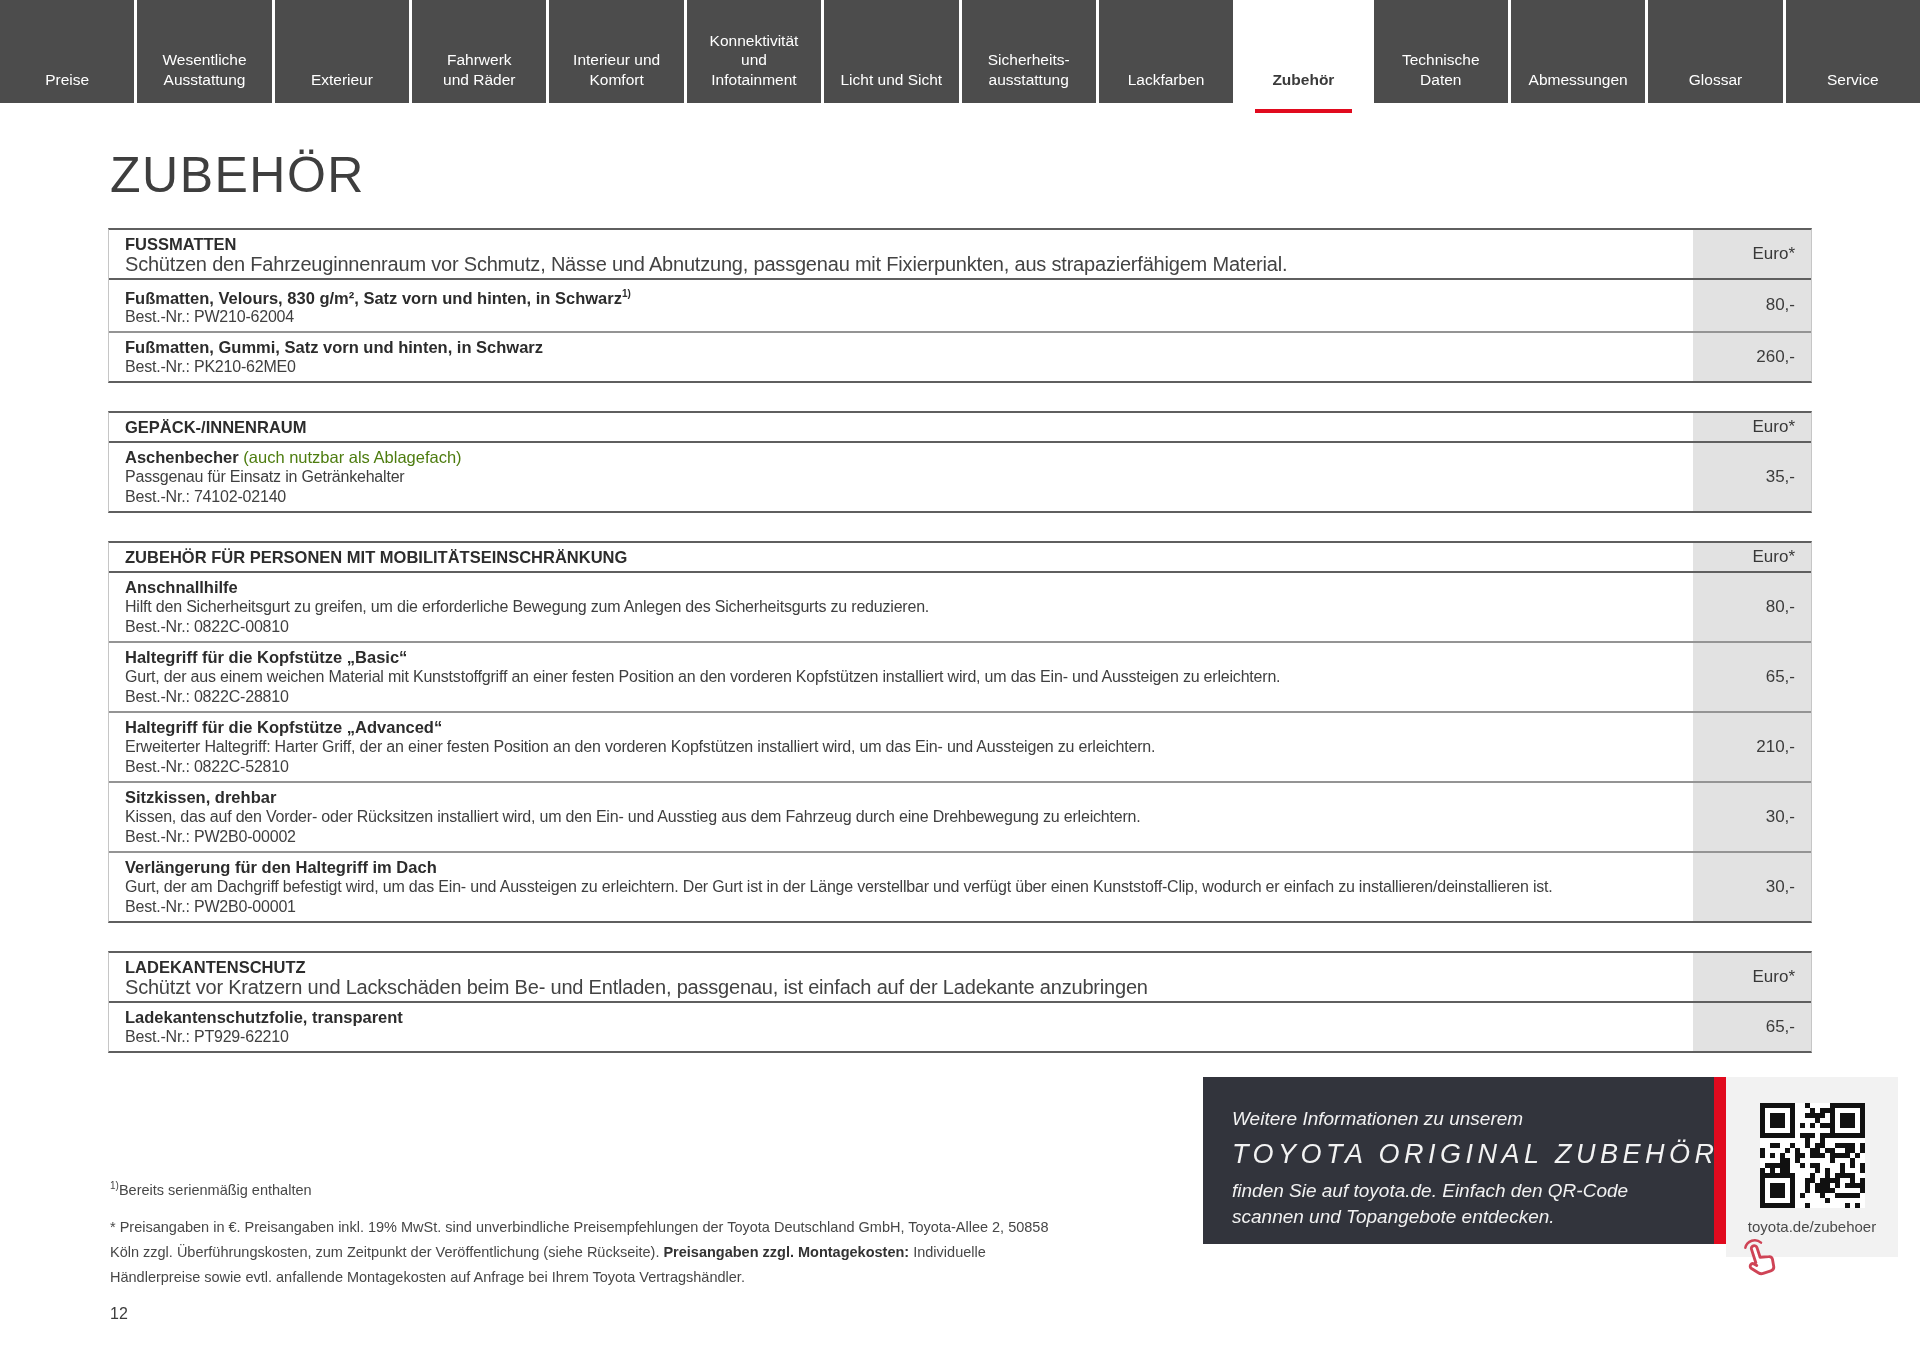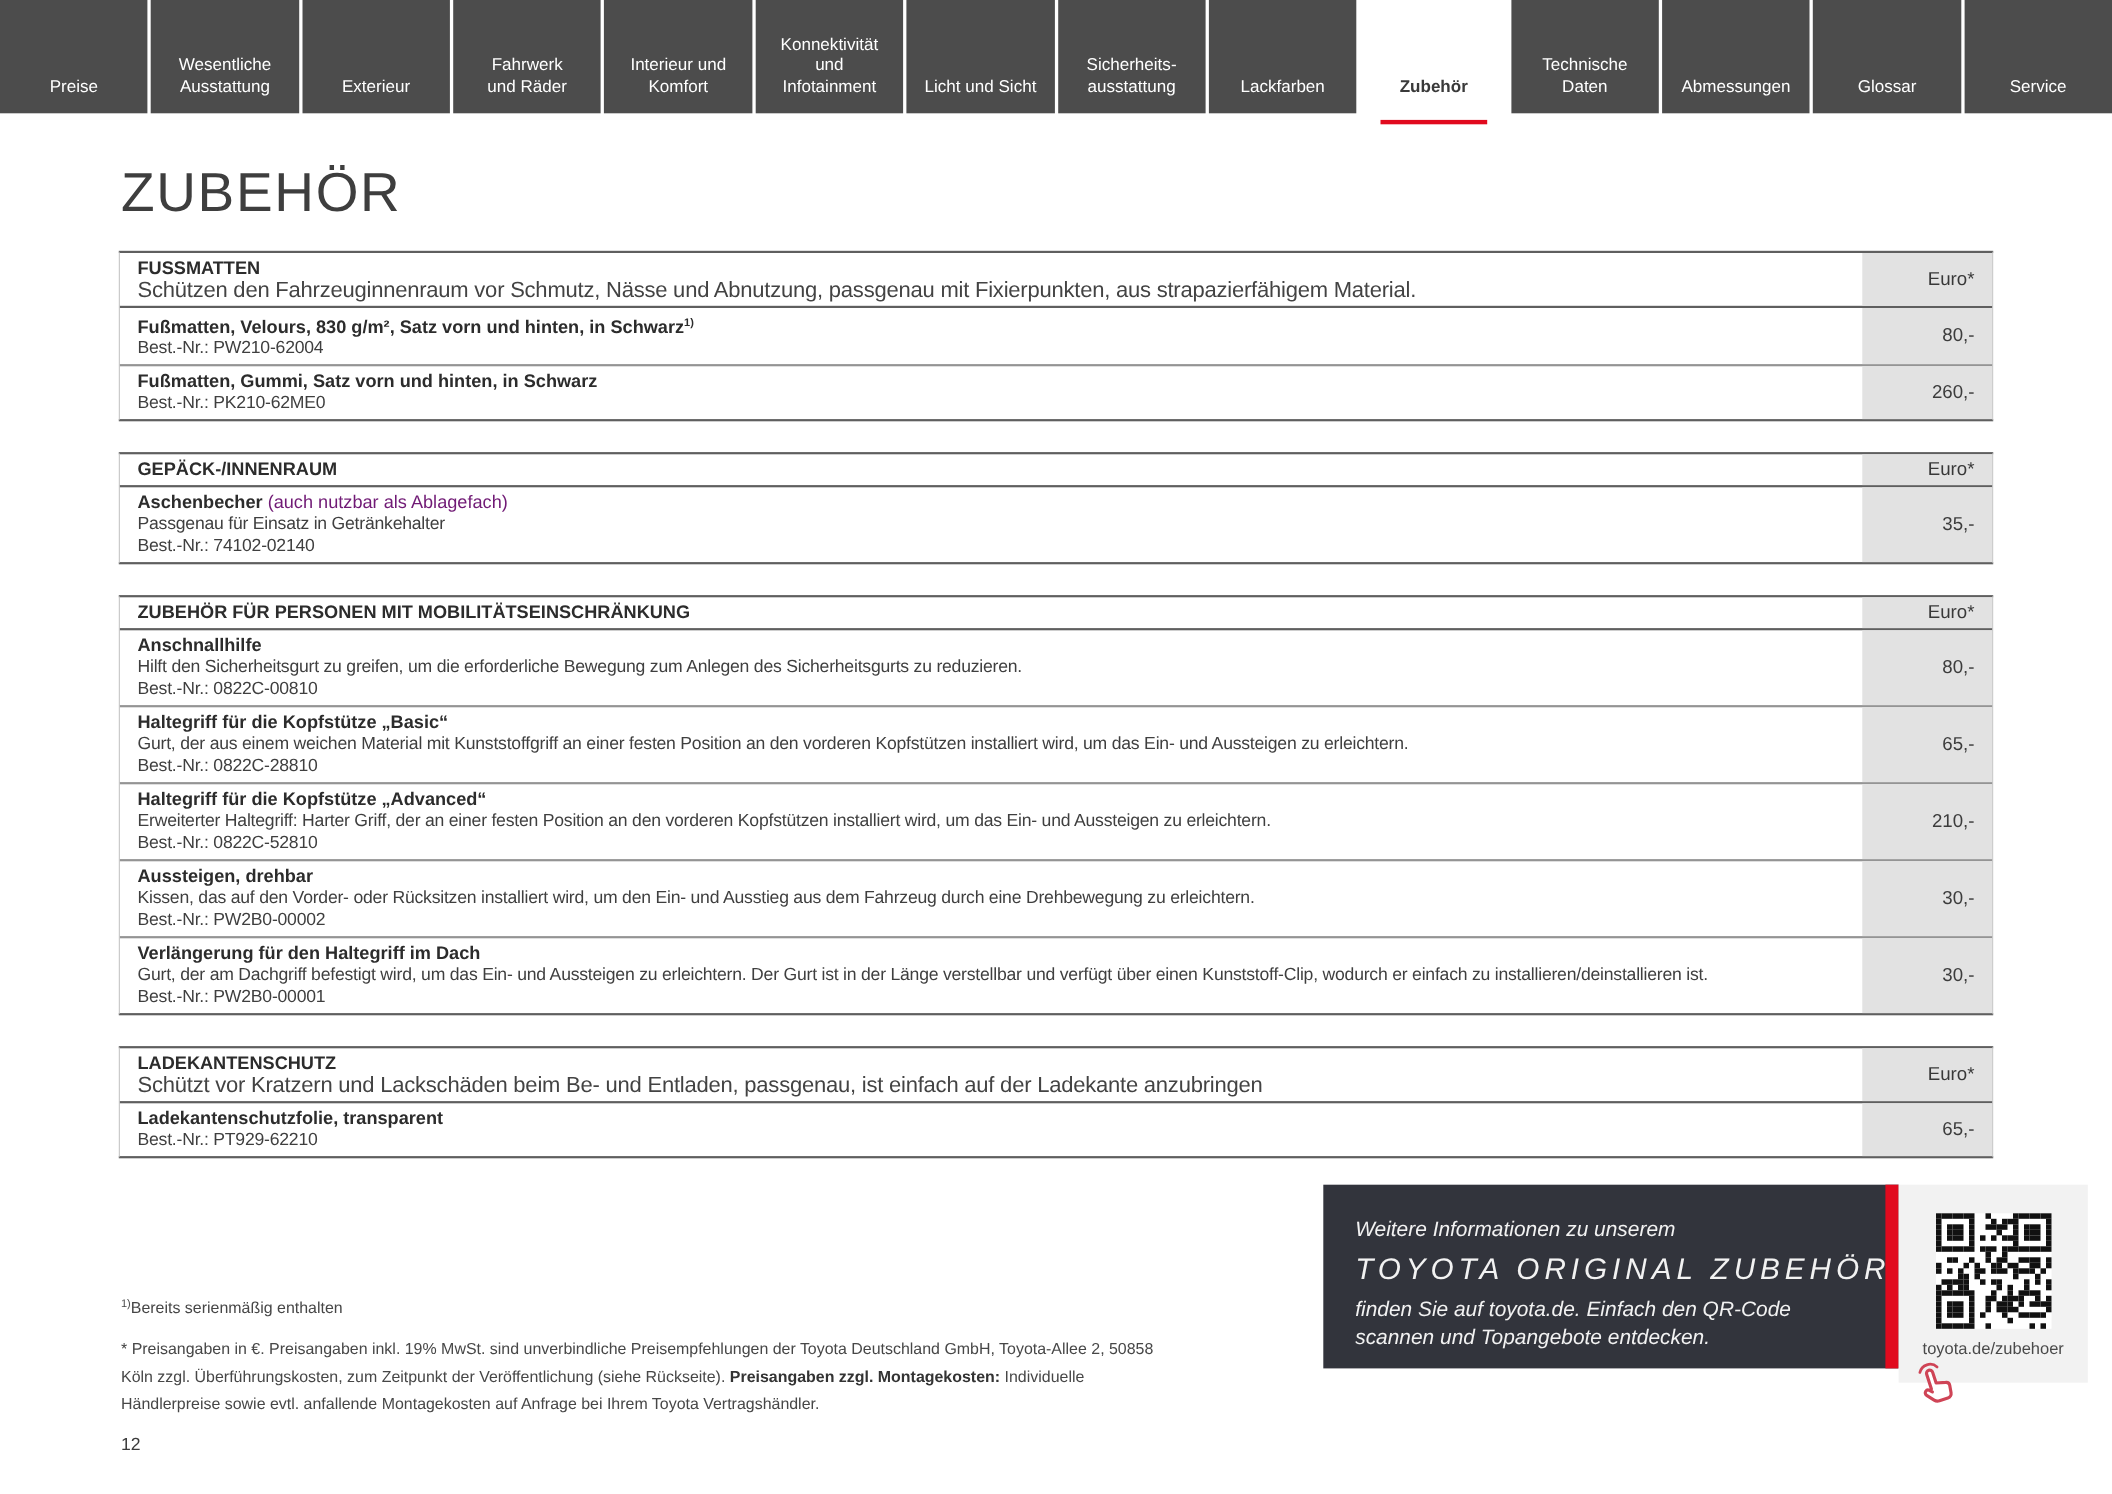--- a/index.html
+++ b/index.html
@@ -39,21 +39,21 @@
   .thead + .trow{border-top:2px solid #5f5f5f;}
   .cell-desc{flex:1;padding:4px 16px;min-width:0;}
   .cell-price{
     width:118px;box-sizing:border-box;background:#e2e2e2;flex:none;
     display:flex;align-items:center;justify-content:flex-end;
     padding-right:16px;font-size:17px;color:#3c3c3c;
   }
   .ttitle{font-size:16.5px;font-weight:bold;color:#2c2c2c;line-height:20px;}
   .tsub{font-size:20px;color:#434343;line-height:20px;letter-spacing:-0.2px;}
   .rname{font-size:16.5px;font-weight:bold;color:#2c2c2c;line-height:20px;}
-  .rname .reg{font-weight:normal;color:#701a75;}
+  .rname .reg{font-weight:normal;color:#4d7c0f;}
   .rname sup,.fnote sup{font-size:10px;}
   .rdesc,.rorder{font-size:16px;color:#3f3f3f;line-height:20px;letter-spacing:-0.2px;}
   .rdesc:empty,.tsub:empty{display:none;}
   .euro{font-size:17px;color:#383838;}
   
   .bottom{position:relative;height:262px;margin-top:24px;}
   .fnotes{position:absolute;left:2px;top:85px;max-width:940px;margin-top:11px;}
   .fnote{font-size:14.5px;color:#474747;line-height:25px;}
   .fnote-star{margin-top:12px;}
   .fnote b{color:#333333;}
@@ -209,21 +209,21 @@
     <div class="trow">
       <div class="cell-desc">
         <div class="rname"><span>Haltegriff für die Kopfstütze „Advanced“</span></div>
         <div class="rdesc">Erweiterter Haltegriff: Harter Griff, der an einer festen Position an den vorderen Kopfstützen installiert wird, um das Ein- und Aussteigen zu erleichtern.</div>
         <div class="rorder">Best.-Nr.: 0822C-52810</div>
       </div>
       <div class="cell-price">210,-</div>
     </div>
     <div class="trow">
       <div class="cell-desc">
-        <div class="rname"><span>Aussteigen, drehbar</span></div>
+        <div class="rname"><span>Sitzkissen, drehbar</span></div>
         <div class="rdesc">Kissen, das auf den Vorder- oder Rücksitzen installiert wird, um den Ein- und Ausstieg aus dem Fahrzeug durch eine Drehbewegung zu erleichtern.</div>
         <div class="rorder">Best.-Nr.: PW2B0-00002</div>
       </div>
       <div class="cell-price">30,-</div>
     </div>
     <div class="trow">
       <div class="cell-desc">
         <div class="rname"><span>Verlängerung für den Haltegriff im Dach</span></div>
         <div class="rdesc">Gurt, der am Dachgriff befestigt wird, um das Ein- und Aussteigen zu erleichtern. Der Gurt ist in der Länge verstellbar und verfügt über einen Kunststoff-Clip, wodurch er einfach zu installieren/deinstallieren ist.</div>
         <div class="rorder">Best.-Nr.: PW2B0-00001</div>

